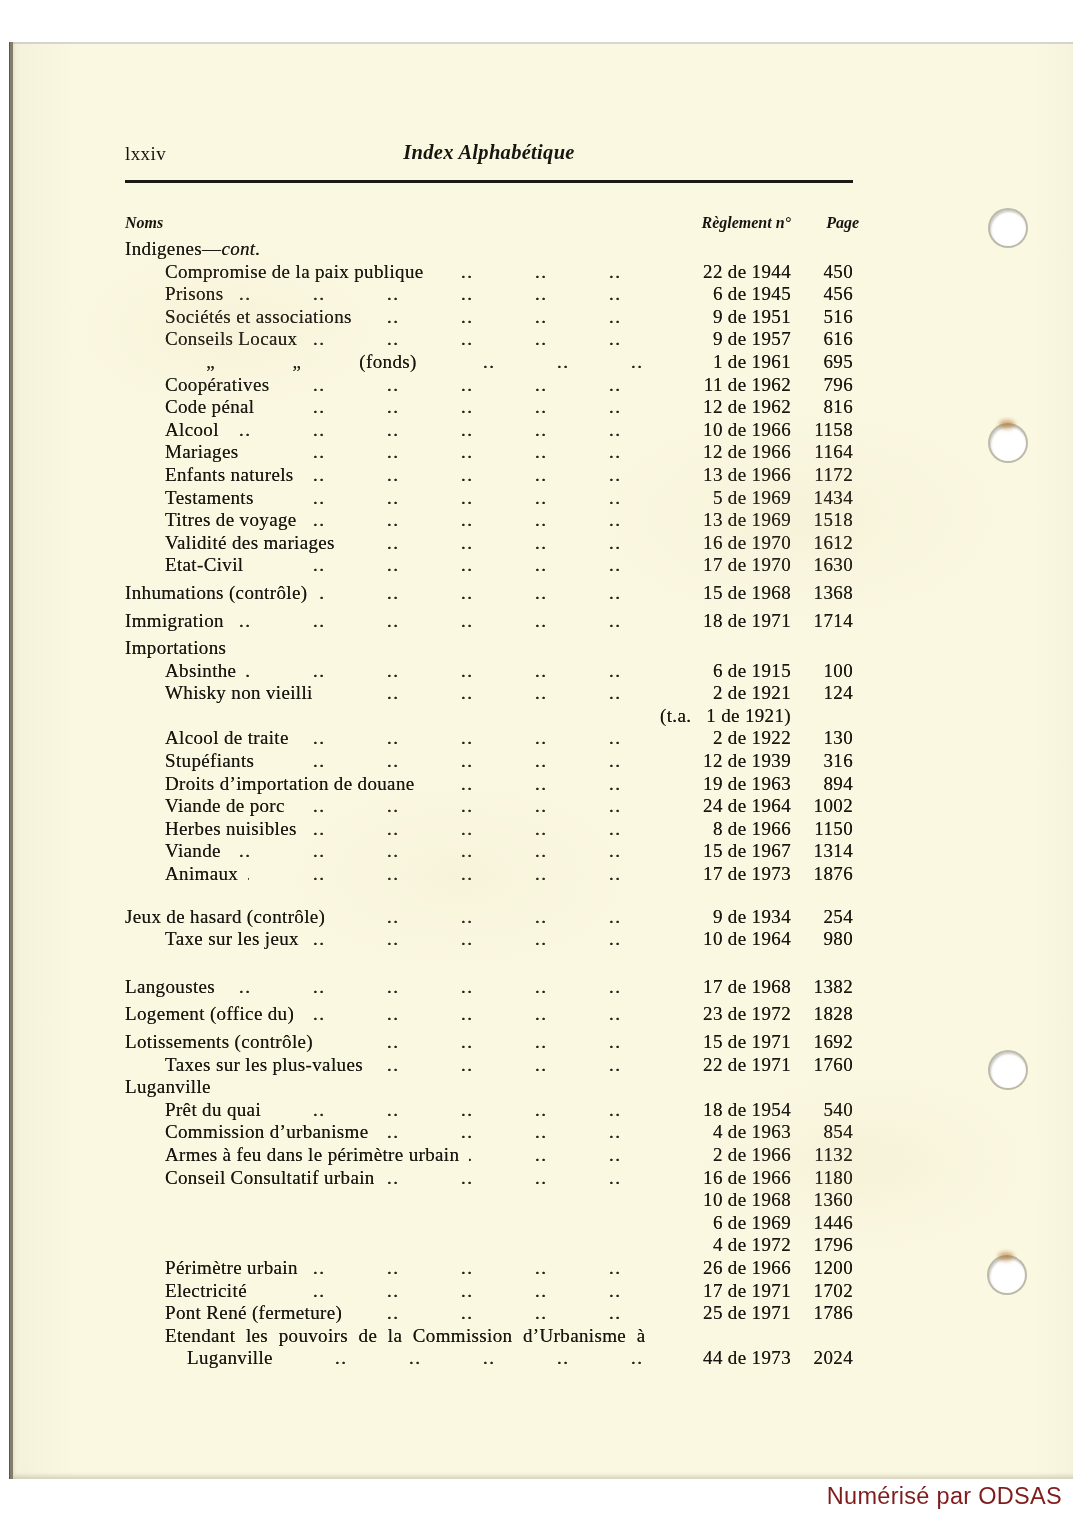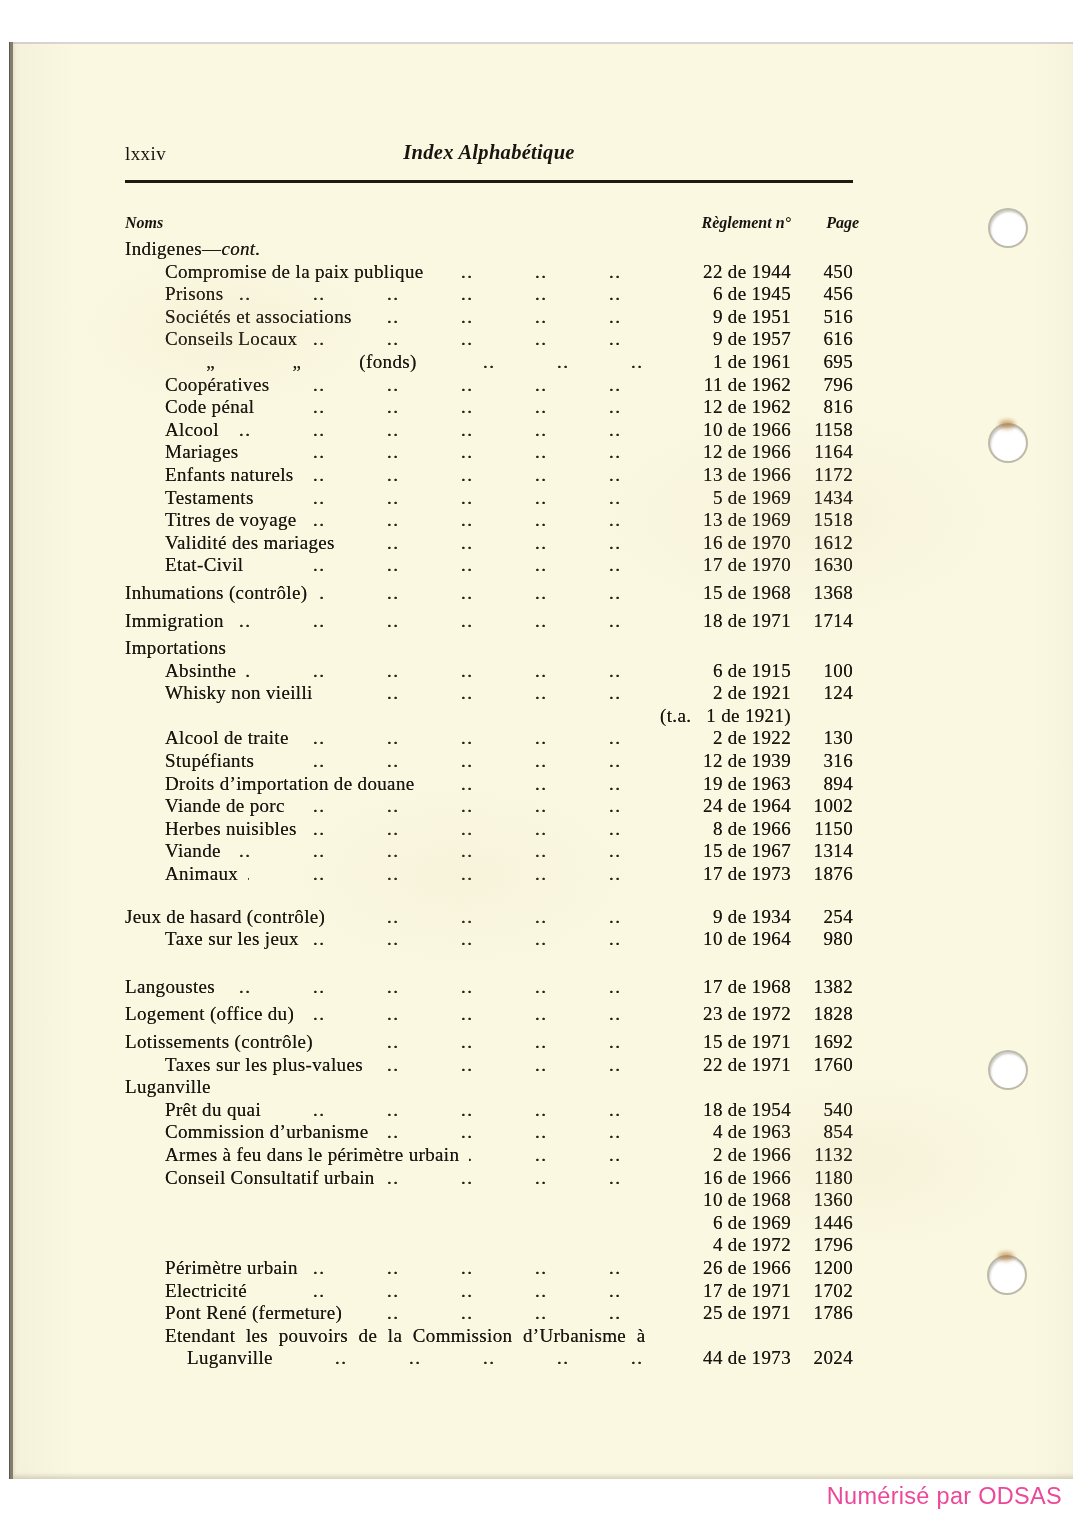--- a/index.html
+++ b/index.html
@@ -62,21 +62,21 @@
     position:absolute;width:36px;height:36px;border-radius:50%;background:#ffffff;z-index:6;
     box-shadow:0 0 0 2px rgba(138,135,122,.55), 1px 2px 2px rgba(110,108,98,.35) inset;
   }
   .hole.smudge::after{
     content:'';position:absolute;top:-5px;left:9px;width:16px;height:9px;border-radius:50%;
     background:rgba(172,110,38,.55);filter:blur(2px);
   }
   .credit{
     position:absolute;right:11px;bottom:7px;z-index:7;
     font-family:"Liberation Sans","DejaVu Sans",sans-serif;
-    font-size:23.5px;color:#ec4899;letter-spacing:.3px;
+    font-size:23.5px;color:#7f1d1d;letter-spacing:.3px;
   }
 </style>
 </head>
 <body>
 
 <div class="page">
   <div class="content">
     <div class="folio">lxxiv</div>
     <div class="title">Index Alphabétique</div>
     <div class="rule"></div>

